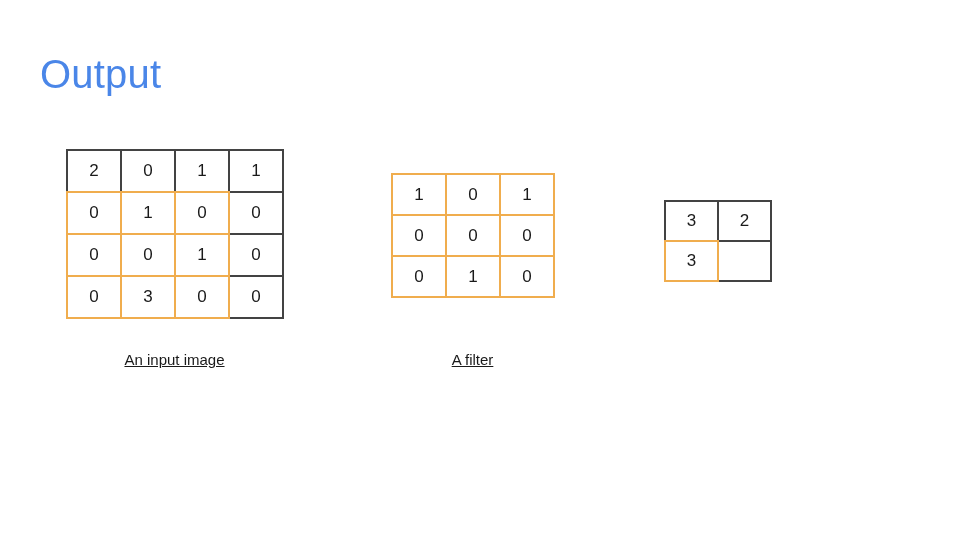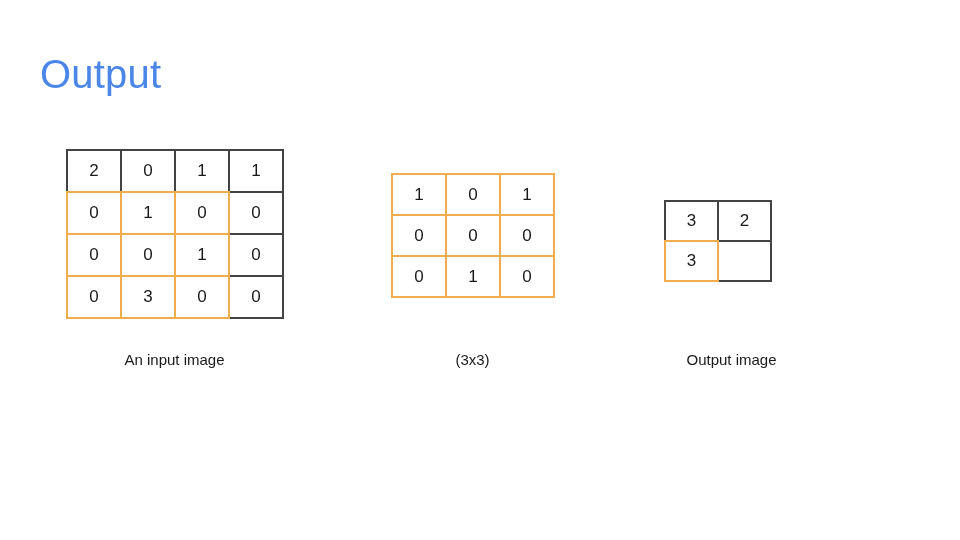--- a/index.html
+++ b/index.html
@@ -79,20 +79,21 @@
   .caption {
     position: absolute;
     text-align: center;
     font-size: 15px;
     color: #1a1a1a;
     line-height: 1.45;
     white-space: nowrap;
   }
   .caption .line {
     display: block;
+    text-decoration: underline;
   }
 </style>
 </head>
 <body style="background: rgb(255, 255, 255);">
 
 <div id="slide-title" style="color: rgb(74, 134, 232);">Output</div>
 
 <div class="figure" id="input-figure" style="left:67px; top:150px;">
   <div class="grid" id="input-grid">
       <div class="cell">
@@ -274,21 +275,21 @@
       <div class="cell">
         <span>0</span>
         <span class="edge t" style="background: rgb(240, 173, 78); z-index: 3;"></span>
         <span class="edge b" style="background: rgb(240, 173, 78); z-index: 3;"></span>
         <span class="edge l" style="background: rgb(240, 173, 78); z-index: 3;"></span>
         <span class="edge r" style="background: rgb(240, 173, 78); z-index: 3;"></span>
       </div>
     </div>
 </div>
 <div class="caption" id="filter-caption" style="left:392px; top:349px; width:161px;">
-  <span class="line">(3x3)</span>
+  <span class="line">A filter</span>
 </div>
 
 <div class="figure" id="output-figure" style="left:665px; top:201px;">
   <div class="grid" id="output-grid">
       <div class="cell">
         <span>3</span>
         <span class="edge t" style="background: rgb(67, 67, 67); z-index: 2;"></span>
         <span class="edge b" style="background: rgb(240, 173, 78); z-index: 3;"></span>
         <span class="edge l" style="background: rgb(67, 67, 67); z-index: 2;"></span>
         <span class="edge r" style="background: rgb(67, 67, 67); z-index: 2;"></span>
@@ -310,14 +311,13 @@
       <div class="cell">
         <span></span>
         <span class="edge t" style="background: rgb(67, 67, 67); z-index: 2;"></span>
         <span class="edge b" style="background: rgb(67, 67, 67); z-index: 2;"></span>
         <span class="edge l" style="background: rgb(240, 173, 78); z-index: 3;"></span>
         <span class="edge r" style="background: rgb(67, 67, 67); z-index: 2;"></span>
       </div>
     </div>
 </div>
 <div class="caption" id="output-caption" style="left:605px; top:349px; width:253px;">
-  <span class="line">Output image</span>
 </div>
 
 </body></html>

